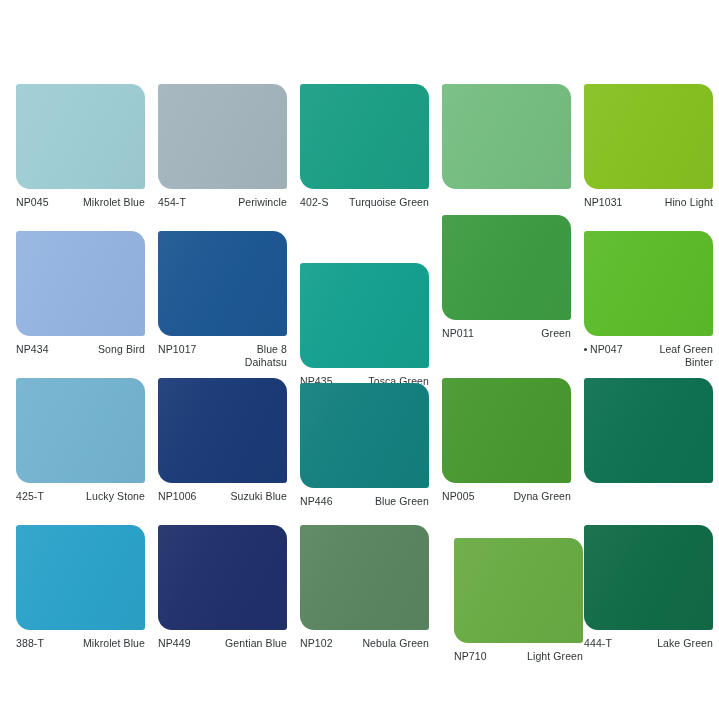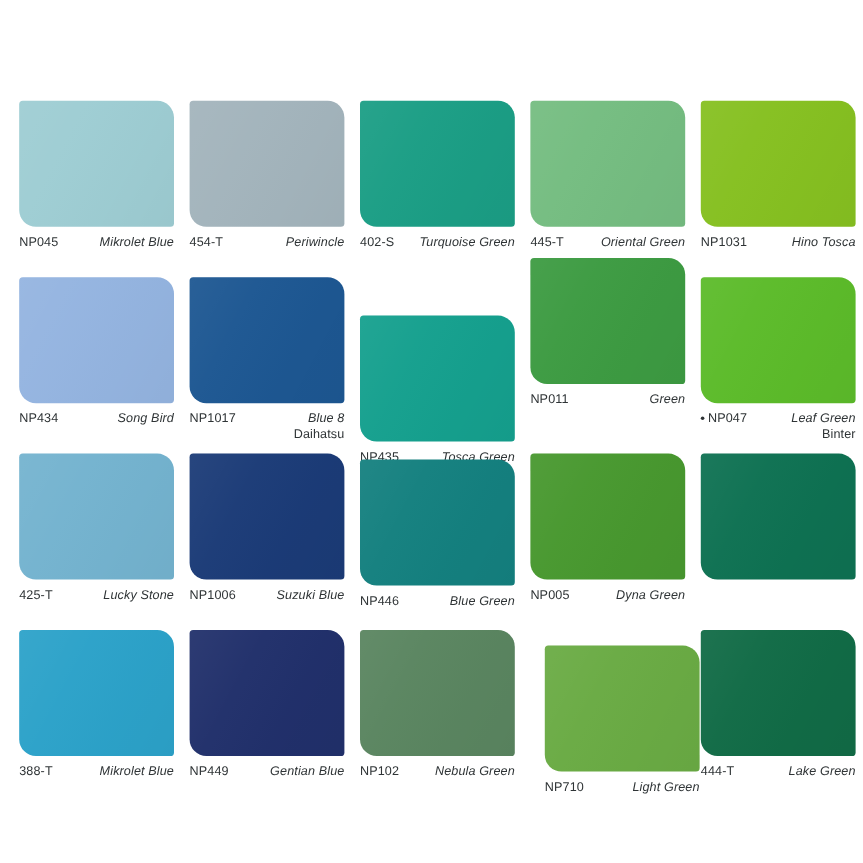--- a/index.html
+++ b/index.html
@@ -81,21 +81,20 @@
     flex: 0 0 auto;
   }
 
   .name {
     font-size: 10.5px;
     color: #2f3436;
     text-align: right;
     letter-spacing: 0.1px;
     flex: 1 1 auto;
     padding-left: 5px;
-    font-style: italic;
   }
 
   .name-line2 {
     font-size: 10.5px;
     color: #2f3436;
     text-align: right;
     width: 129px;
     line-height: 12.5px;
     letter-spacing: 0.1px;
   }
@@ -153,33 +152,27 @@
         <div class="swatch-chip" title="Turquoise Green" style="background: rgb(27, 158, 133);"></div>
         <div class="swatch-labels">
           <div class="label-row">
             <span class="code"><span>402-S</span></span>
             <span class="name">Turquoise Green</span>
           </div>
         </div>
       </div>
       <div class="swatch-cell" style="left: 442px; top: 84px;">
         <div class="swatch-chip" title="Oriental Green" style="background: rgb(117, 189, 129);"></div>
-        <div class="swatch-labels">
-          <div class="label-row">
-            <span class="code"><span>445-T</span></span>
-            <span class="name">Oriental Green</span>
-          </div>
-        </div>
       </div>
       <div class="swatch-cell" style="left: 584px; top: 84px;">
         <div class="swatch-chip" title="Hino Green" style="background: rgb(134, 192, 33);"></div>
         <div class="swatch-labels">
           <div class="label-row">
             <span class="code"><span>NP1031</span></span>
-            <span class="name">Hino Tosca</span>
+            <span class="name">Hino Light</span>
           </div>
         </div>
       </div>
       <div class="swatch-cell" style="left: 16px; top: 231px;">
         <div class="swatch-chip" title="Song Bird" style="background: rgb(148, 180, 224);"></div>
         <div class="swatch-labels">
           <div class="label-row">
             <span class="code"><span>NP434</span></span>
             <span class="name">Song Bird</span>
           </div>

